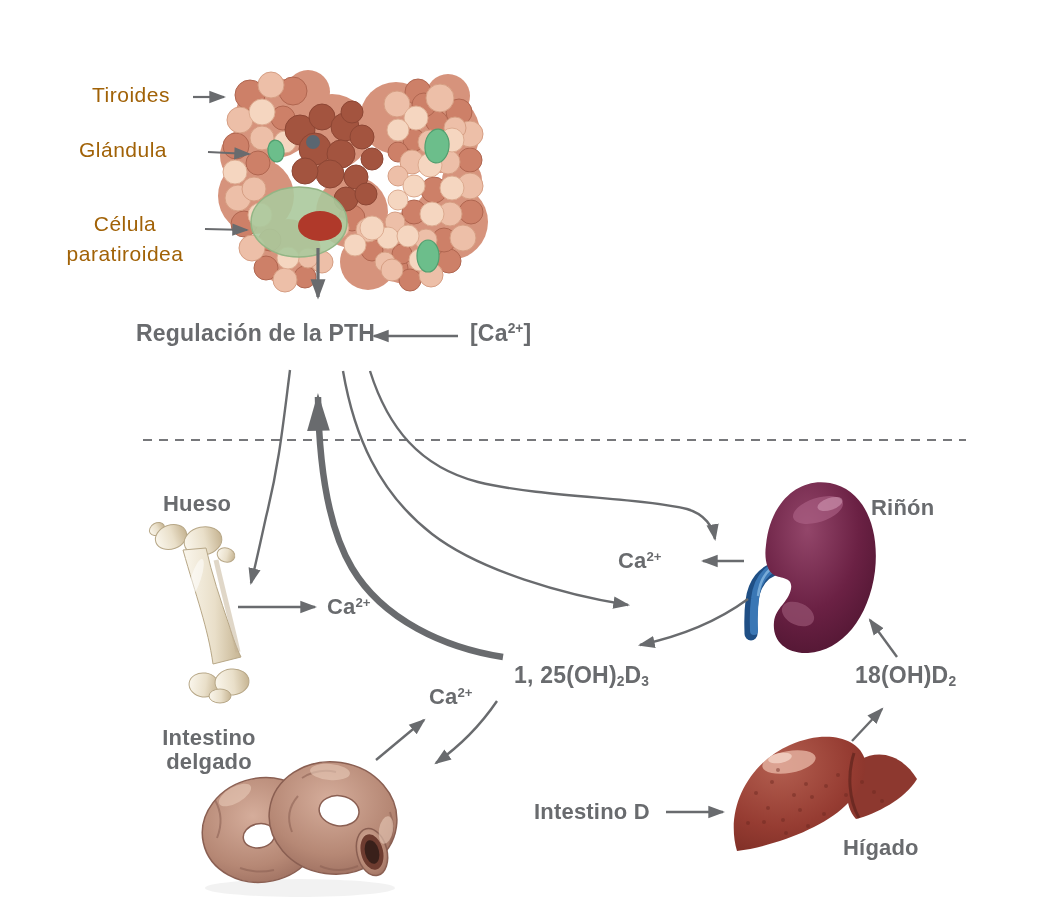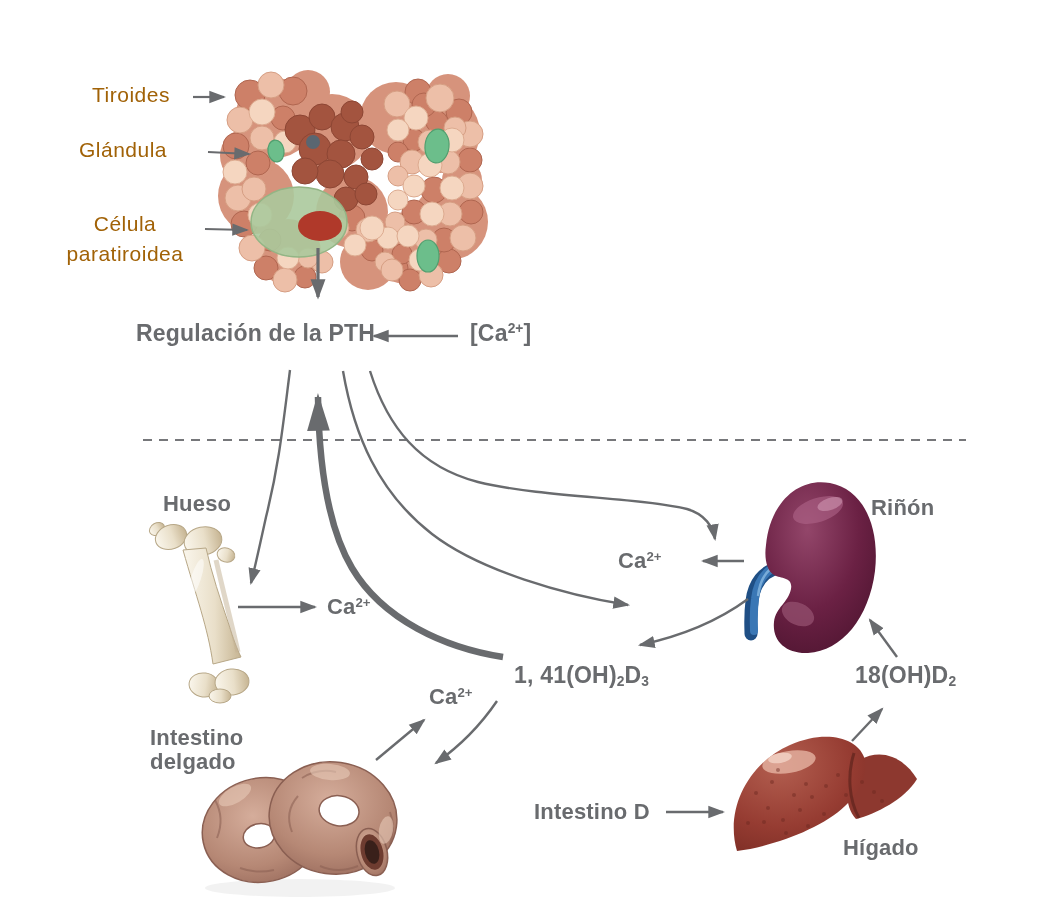--- a/index.html
+++ b/index.html
@@ -4,21 +4,21 @@
 <style>
   html,body{margin:0;padding:0;background:#fff}
   .canvas{position:relative;width:1047px;height:924px;background:#fff;overflow:hidden;
           font-family:"Liberation Sans",sans-serif}
   .canvas svg{position:absolute;left:0;top:0}
   .lbl{position:absolute;color:#696b6e;font-weight:700;font-size:22px;letter-spacing:.2px;
        white-space:nowrap;line-height:1.05}
   .big{font-size:23px}
   .thin{font-weight:400;font-size:21px;letter-spacing:.5px;color:#a16207}
   .block{white-space:normal;text-align:center;line-height:30px}
-  .center{white-space:normal;text-align:left;line-height:24px}
+  .center{white-space:normal;text-align:center;line-height:24px}
   .bl{display:block}
   .ss{font-size:.6em;position:relative;top:-.55em;letter-spacing:0}
   .sb{font-size:.6em;position:relative;top:.25em;letter-spacing:0}
 </style>
 </head>
 <body>
 
 <div class="canvas">
 
 <svg width="1047" height="924" viewBox="0 0 1047 924">
@@ -288,21 +288,21 @@
 
 <div class="lbl" style="left:618px;top:549px">
   <span>Ca</span><span class="ss">2+</span>
 </div>
 
 <div class="lbl" style="left:429px;top:685px">
   <span>Ca</span><span class="ss">2+</span>
 </div>
 
 <div class="lbl big" style="left:514px;top:663px">
-  <span>1, 41(OH)</span><span class="sb">2</span><span>D</span><span class="sb">3</span>
+  <span>1, 25(OH)</span><span class="sb">2</span><span>D</span><span class="sb">3</span>
 </div>
 
 <div class="lbl" style="left:871px;top:496px">Riñón</div>
 
 <div class="lbl big" style="left:855px;top:663px">
   <span>18(OH)D</span><span class="sb">2</span>
 </div>
 
 <div class="lbl center" style="left:150px;top:726px;width:118px">
   <span class="bl">Intestino</span>

